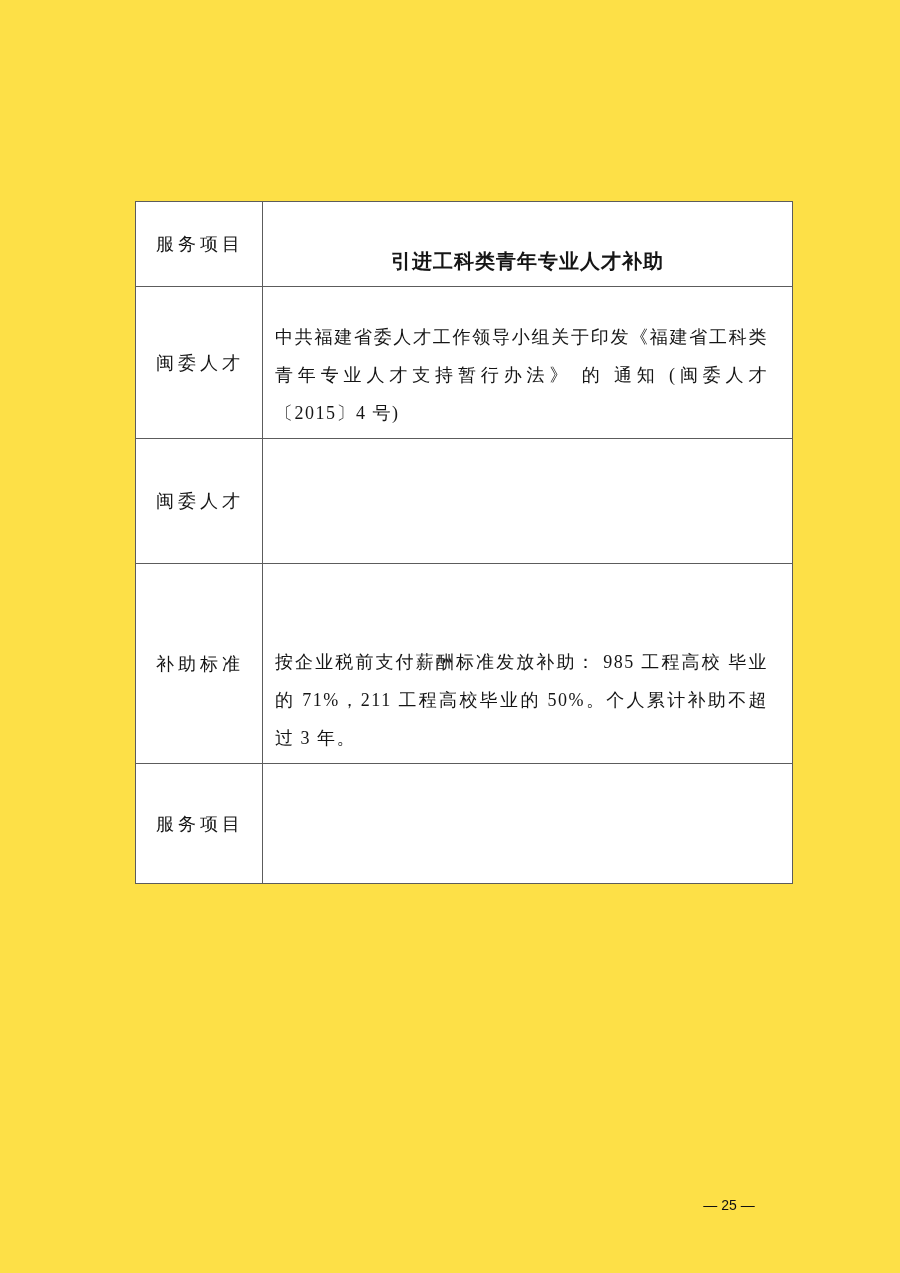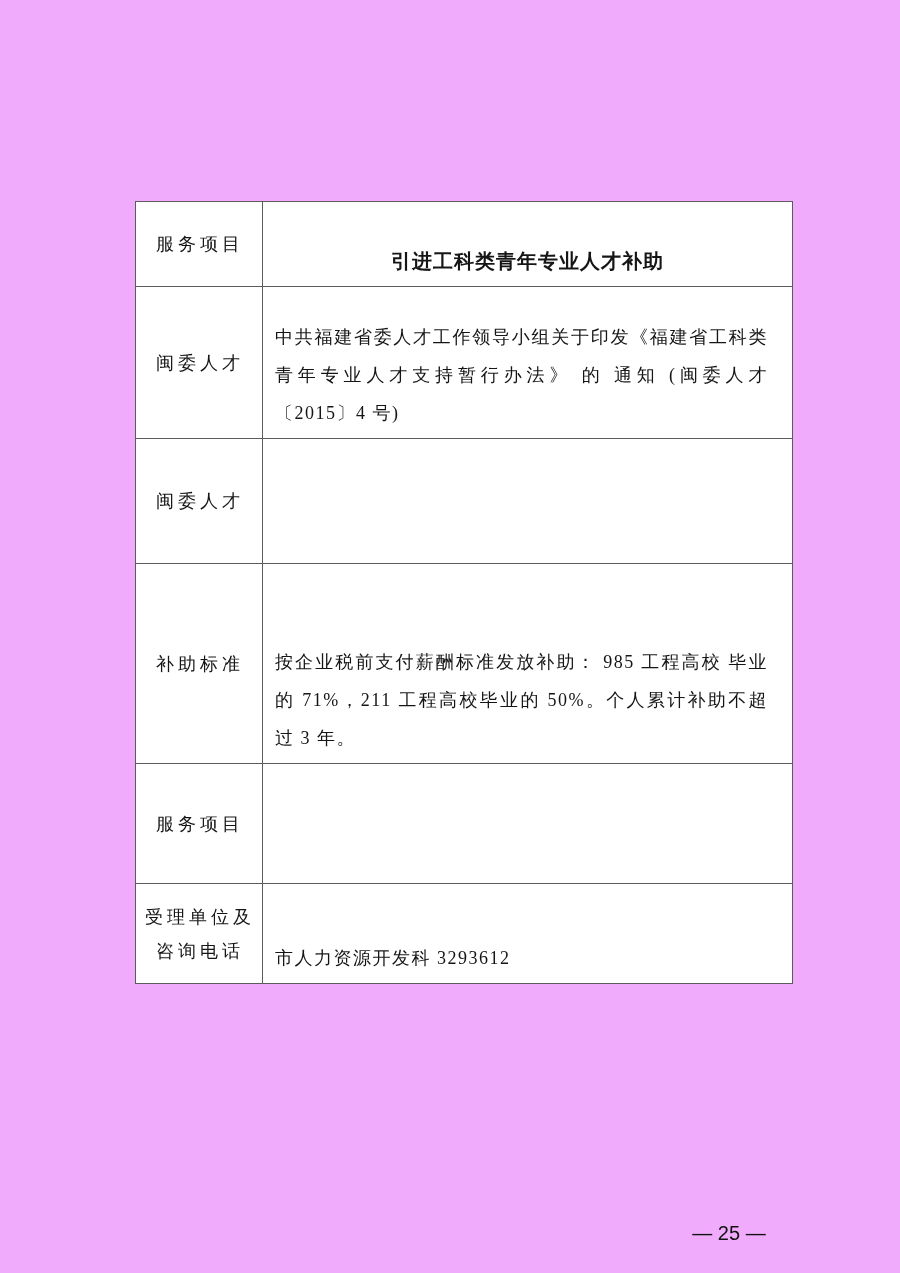--- a/index.html
+++ b/index.html
@@ -6,21 +6,21 @@
   html, body {
     width: 900px; height: 1273px;
     background: #ffffff;
     font-family: "Liberation Serif", "DejaVu Serif", serif;
     color: #151515;
   }
   .page {
     position: relative;
     width: 900px; height: 1273px;
     overflow: hidden;
-    background: #f0abfc;
+    background: #fde047;
   }
 
   
   .doc-table {
     position: absolute;
     left: 135px; top: 201px;
     width: 658px;
     border: 1px solid #5c5c5c;
     background: #ffffff;
   }
@@ -64,25 +64,25 @@
   .cell-content.title-cell .txt {
     text-align: center;
     font-weight: 700;
     font-size: 20px;
     letter-spacing: 1px;
   }
 
   
   .footer {
     position: absolute;
-    left: 659px; top: 1222px;
+    left: 659px; top: 1197px;
     width: 140px;
     text-align: center;
     font-family: "Liberation Sans", "DejaVu Sans", sans-serif;
-    font-size: 20px;
+    font-size: 14px;
     color: #111111;
     white-space: nowrap;
   }
 </style>
 </head>
 <body>
 
 <div class="page">
 
   <div class="doc-table">
@@ -119,28 +119,20 @@
         <span class="txt">按企业税前支付薪酬标准发放补助： 985 工程高校 毕业的 71%，211 工程高校毕业的 50%。个人累计补助不超过 3 年。</span>
       </div>
     </div>
 
     <div class="trow">
       <div class="cell-label">
         <span class="txt">服务项目</span>
       </div>
     </div>
 
-    <div class="trow">
-      <div class="cell-label">
-        <span class="txt">受理单位及咨询电话</span>
-      </div>
-      <div class="cell-content">
-        <span class="txt">市人力资源开发科 3293612</span>
-      </div>
-    </div>
 
   </div>
 
   <div class="footer">
     <span>— 25 —</span>
   </div>
 
 </div>
 
 </body></html>

